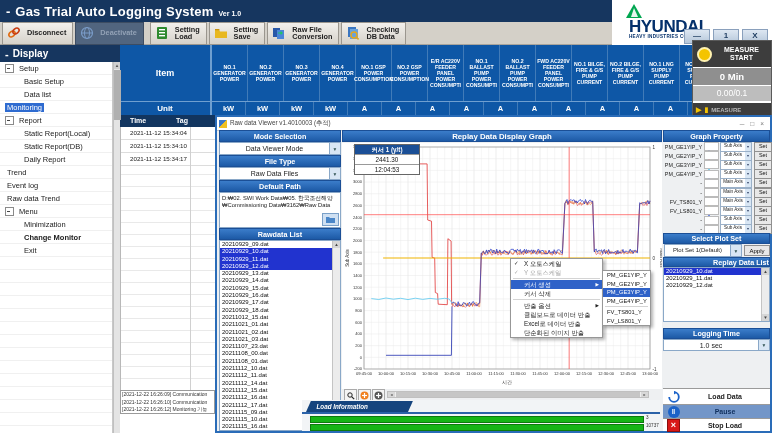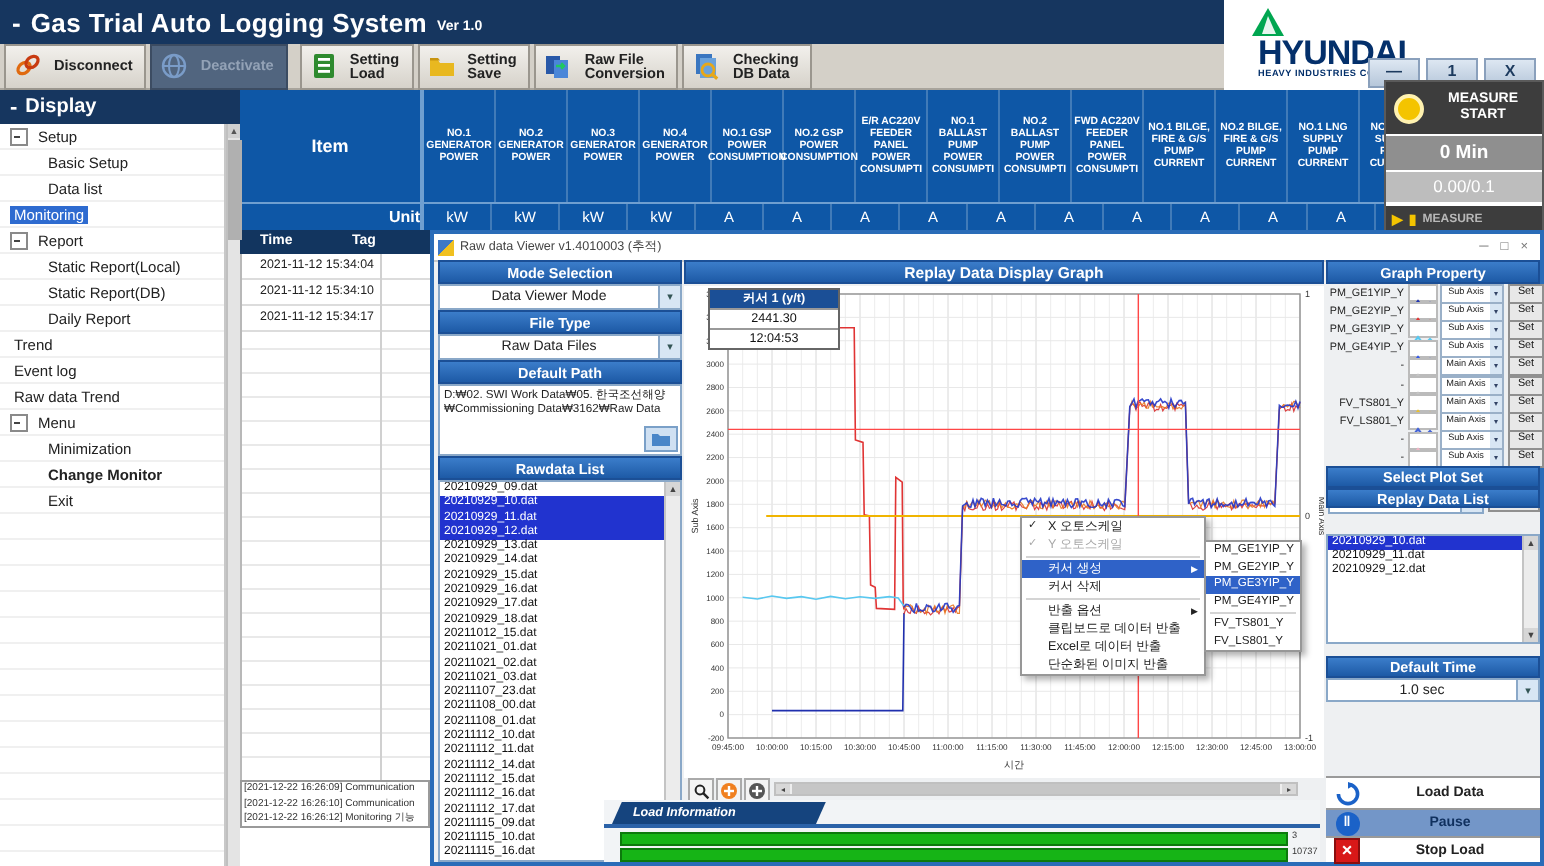--- a/index.html
+++ b/index.html
@@ -37,22 +37,22 @@
   #m-part{height:13px;background:#3d3d3d;border-top:2px solid #fff;color:#b8b8b8;font-size:6px;font-weight:bold;
           display:flex;align-items:center;}
   .mglyph{color:#f4c400;font-size:7px;margin-left:3px;}
   
   #dtable{left:120px;top:45px;width:652px;height:70px;background:#0e57a6;}
   #hdr-row{position:absolute;left:0;top:0;height:56px;display:flex;width:652px;}
   #unit-row{position:absolute;left:0;top:56px;height:14px;display:flex;width:652px;border-top:1px solid #6f9fd0;}
   .itemcell{width:90px;flex:none;color:#fff;font-weight:bold;font-size:9px;display:flex;align-items:center;justify-content:center;border-right:2px solid #6f9fd0;}
   .colcell{width:33px;flex:none;color:#fff;font-weight:bold;font-size:5.2px;line-height:6px;text-align:center;
            display:flex;align-items:center;justify-content:center;border-right:1px solid #417bb8;padding:1px;}
-  .unitcell{width:33px;flex:none;color:#fff;font-weight:normal;font-size:7.5px;text-align:center;line-height:14px;border-right:1px solid #417bb8;}
-  .unititem{width:90px;flex:none;color:#fff;font-weight:bold;font-size:8px;text-align:right;line-height:14px;border-right:2px solid #6f9fd0;}
+  .unitcell{width:33px;flex:none;color:#fff;font-weight:bold;font-size:7.5px;text-align:center;line-height:14px;border-right:1px solid #417bb8;}
+  .unititem{width:90px;flex:none;color:#fff;font-weight:bold;font-size:8px;text-align:center;line-height:14px;border-right:2px solid #6f9fd0;}
   
   #timetag{left:120px;top:115px;width:95px;height:12px;background:#12355f;color:#fff;display:flex;}
   #timetag .th{font-size:7px;font-weight:bold;line-height:12px;}
   #time-rows{left:120px;top:127px;width:95px;height:263px;background:#fff;border-left:1px solid #b8b8b8;
     background-image:repeating-linear-gradient(#fff 0 11px,#e9e9e9 11px 12px);}
   .trow-time{height:12px;font-size:6.2px;color:#222;text-align:right;padding-right:28px;line-height:12px;border-bottom:1px solid #dcdcdc;background:#fff;}
   #tag-sep{left:190px;top:127px;width:1px;height:263px;background:#d0d0d0;}
   #statuslog{left:120px;top:390px;width:95px;height:24px;background:#fff;border:1px solid #9a9a9a;overflow:hidden;}
   .slog{font-size:5px;color:#333;line-height:7.6px;white-space:nowrap;padding-left:1px;}
   
@@ -717,32 +717,32 @@
         </div>
       </div>
     <div class="abs sec-hdr rc" style="top:116px;height:11px;line-height:10px;">Select Plot Set</div>
     <div class="abs rc" style="top:127px;height:13px;display:flex;align-items:center;">
       <span class="combo" style="width:76px;height:11px;margin-left:1px;">
         <span class="ctext" style="font-size:6px;">Plot Set 1(Default)</span>
         <span class="arr">▾</span>
       </span>
       <span style="width:26px;height:11px;background:#e8e8e8;border:1px solid #909090;font-size:6px;text-align:center;line-height:10px;margin-left:2px;box-sizing:border-box;">Apply</span>
     </div>
-    <div class="abs sec-hdr rc" style="top:127px;height:10px;line-height:9px;">Replay Data List</div>
+    <div class="abs sec-hdr rc" style="top:140px;height:10px;line-height:9px;text-align:right;">Replay Data List</div>
     <div class="abs" id="replaylist">
 
     <div class="rprow sel">20210929_10.dat</div>
         <div class="rprow">20210929_11.dat</div>
         <div class="rprow">20210929_12.dat</div>
         <div id="rp-scroll">
         <div class="arr">▲</div>
         <div class="arr dn">▼</div>
       </div>
       </div>
-    <div class="abs sec-hdr rc" style="top:211px;height:11px;line-height:10px;">Default Time</div>
+    <div class="abs sec-hdr rc" style="top:211px;height:11px;line-height:10px;">Logging Time</div>
     <div class="abs combo rc" style="top:222px;height:12px;">
       <span class="ctext">1.0 sec</span>
       <span class="arr">▾</span>
     </div>
     <div class="abs vbtn" style="top:271px;height:16px;">
       <span class="bicon">
         <svg width="12" height="12" viewBox="0 0 12 12">
             <path d="M6,1.2 A4.8,4.8 0 1 1 1.2,6" fill="none" stroke="#1b62c8" stroke-width="1.8"></path>
             <polygon points="6,0 9,1.6 6,3.4" fill="#1b62c8"></polygon>
           </svg>

